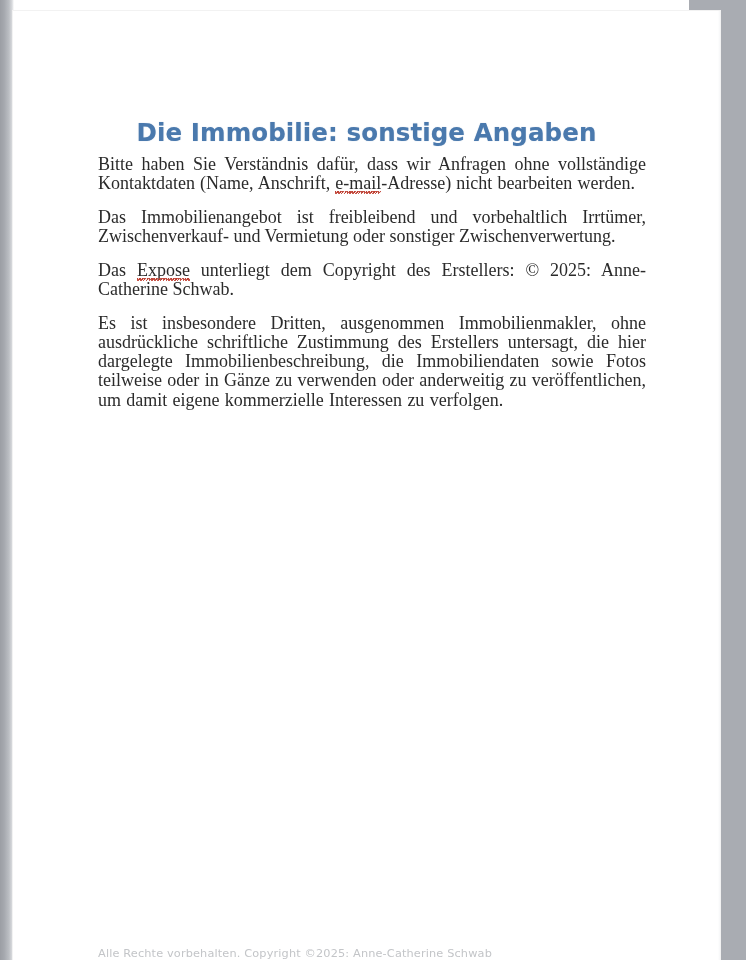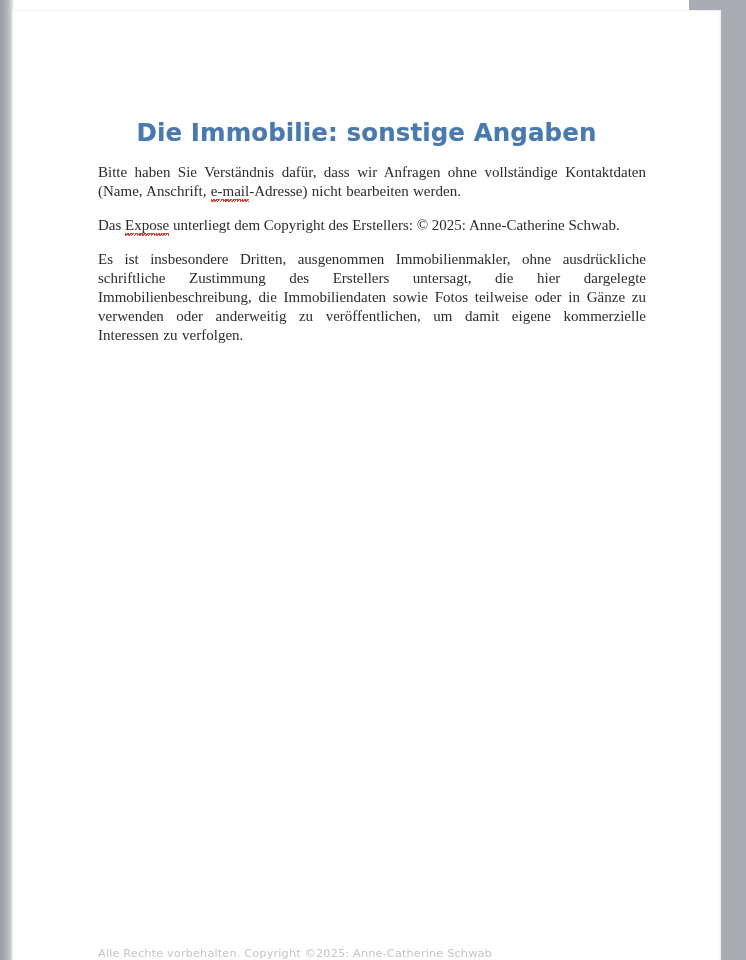--- a/index.html
+++ b/index.html
@@ -61,24 +61,24 @@
     letter-spacing: 0.1px;
     color: #4a79ad;
     text-shadow: 0 0 1px rgba(90,130,175,0.45);
     white-space: nowrap;
   }
 
   
   #body-text {
     position: absolute;
     left: 85px;
-    top: 152px;
+    top: 144px;
     width: 548px;
     font-family: "Liberation Serif", serif;
-    font-size: 15px;
+    font-size: 18px;
     line-height: 19.2px;
     color: #2b2b2b;
     text-align: justify;
     text-justify: inter-word;
   }
 
   #body-text p {
     margin: 0 0 14.5px 0;
     text-align: justify;
   }
@@ -148,20 +148,21 @@
 <div id="viewer">
 
   <div id="page">
 
     <h1 id="doc-title">Die Immobilie: sonstige Angaben</h1>
 
     <div id="body-text">
 
       <p class="p-wide"><span>Bitte haben Sie Verständnis dafür, dass wir Anfragen ohne vollständige Kontaktdaten (Name, Anschrift, </span><span class="spell">e-mail</span><span>-Adresse) nicht bearbeiten werden.</span></p>
 
+      <p>Das Immobilienangebot ist freibleibend und vorbehaltlich Irrtümer, Zwischenverkauf- und Vermietung oder sonstiger Zwischenverwertung.</p>
 
 
       <p><span>Das </span><span class="spell">Expose</span><span> unterliegt dem Copyright des Erstellers: © 2025: Anne-Catherine Schwab.</span></p>
 
       <p class="p-extrawide">Es ist insbesondere Dritten, ausgenommen Immobilienmakler, ohne ausdrückliche schriftliche Zustimmung des Erstellers untersagt, die hier dargelegte Immobilienbeschreibung, die Immobiliendaten sowie Fotos teilweise oder in Gänze zu verwenden oder anderweitig zu veröffentlichen, um damit eigene kommerzielle Interessen zu verfolgen.</p>
 
     </div>
 
     <div id="page-footer">Alle Rechte vorbehalten. Copyright ©2025: Anne-Catherine Schwab</div>
 

